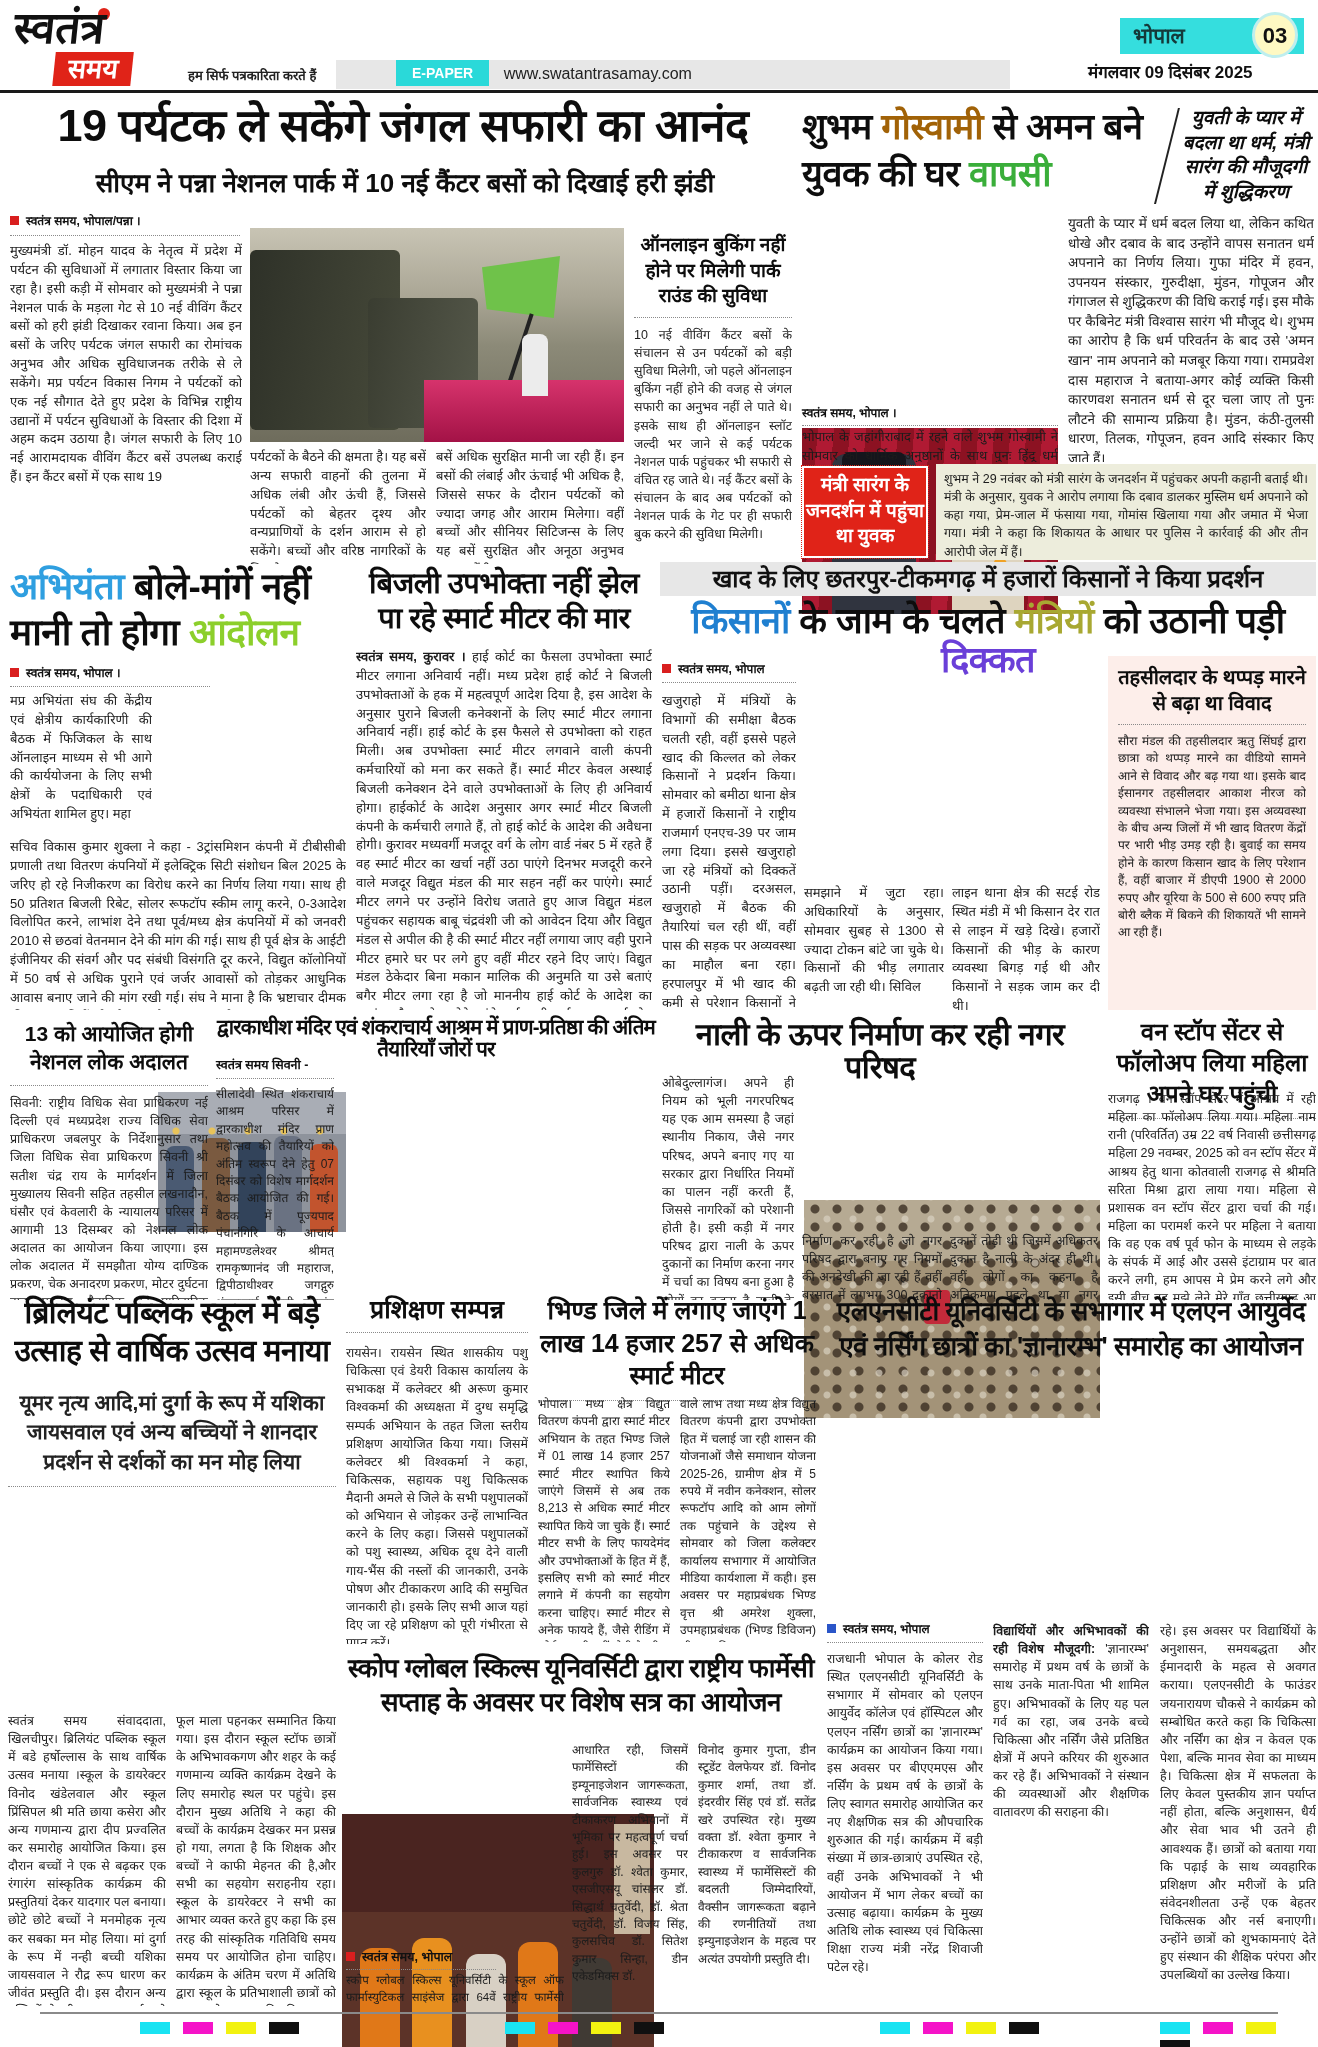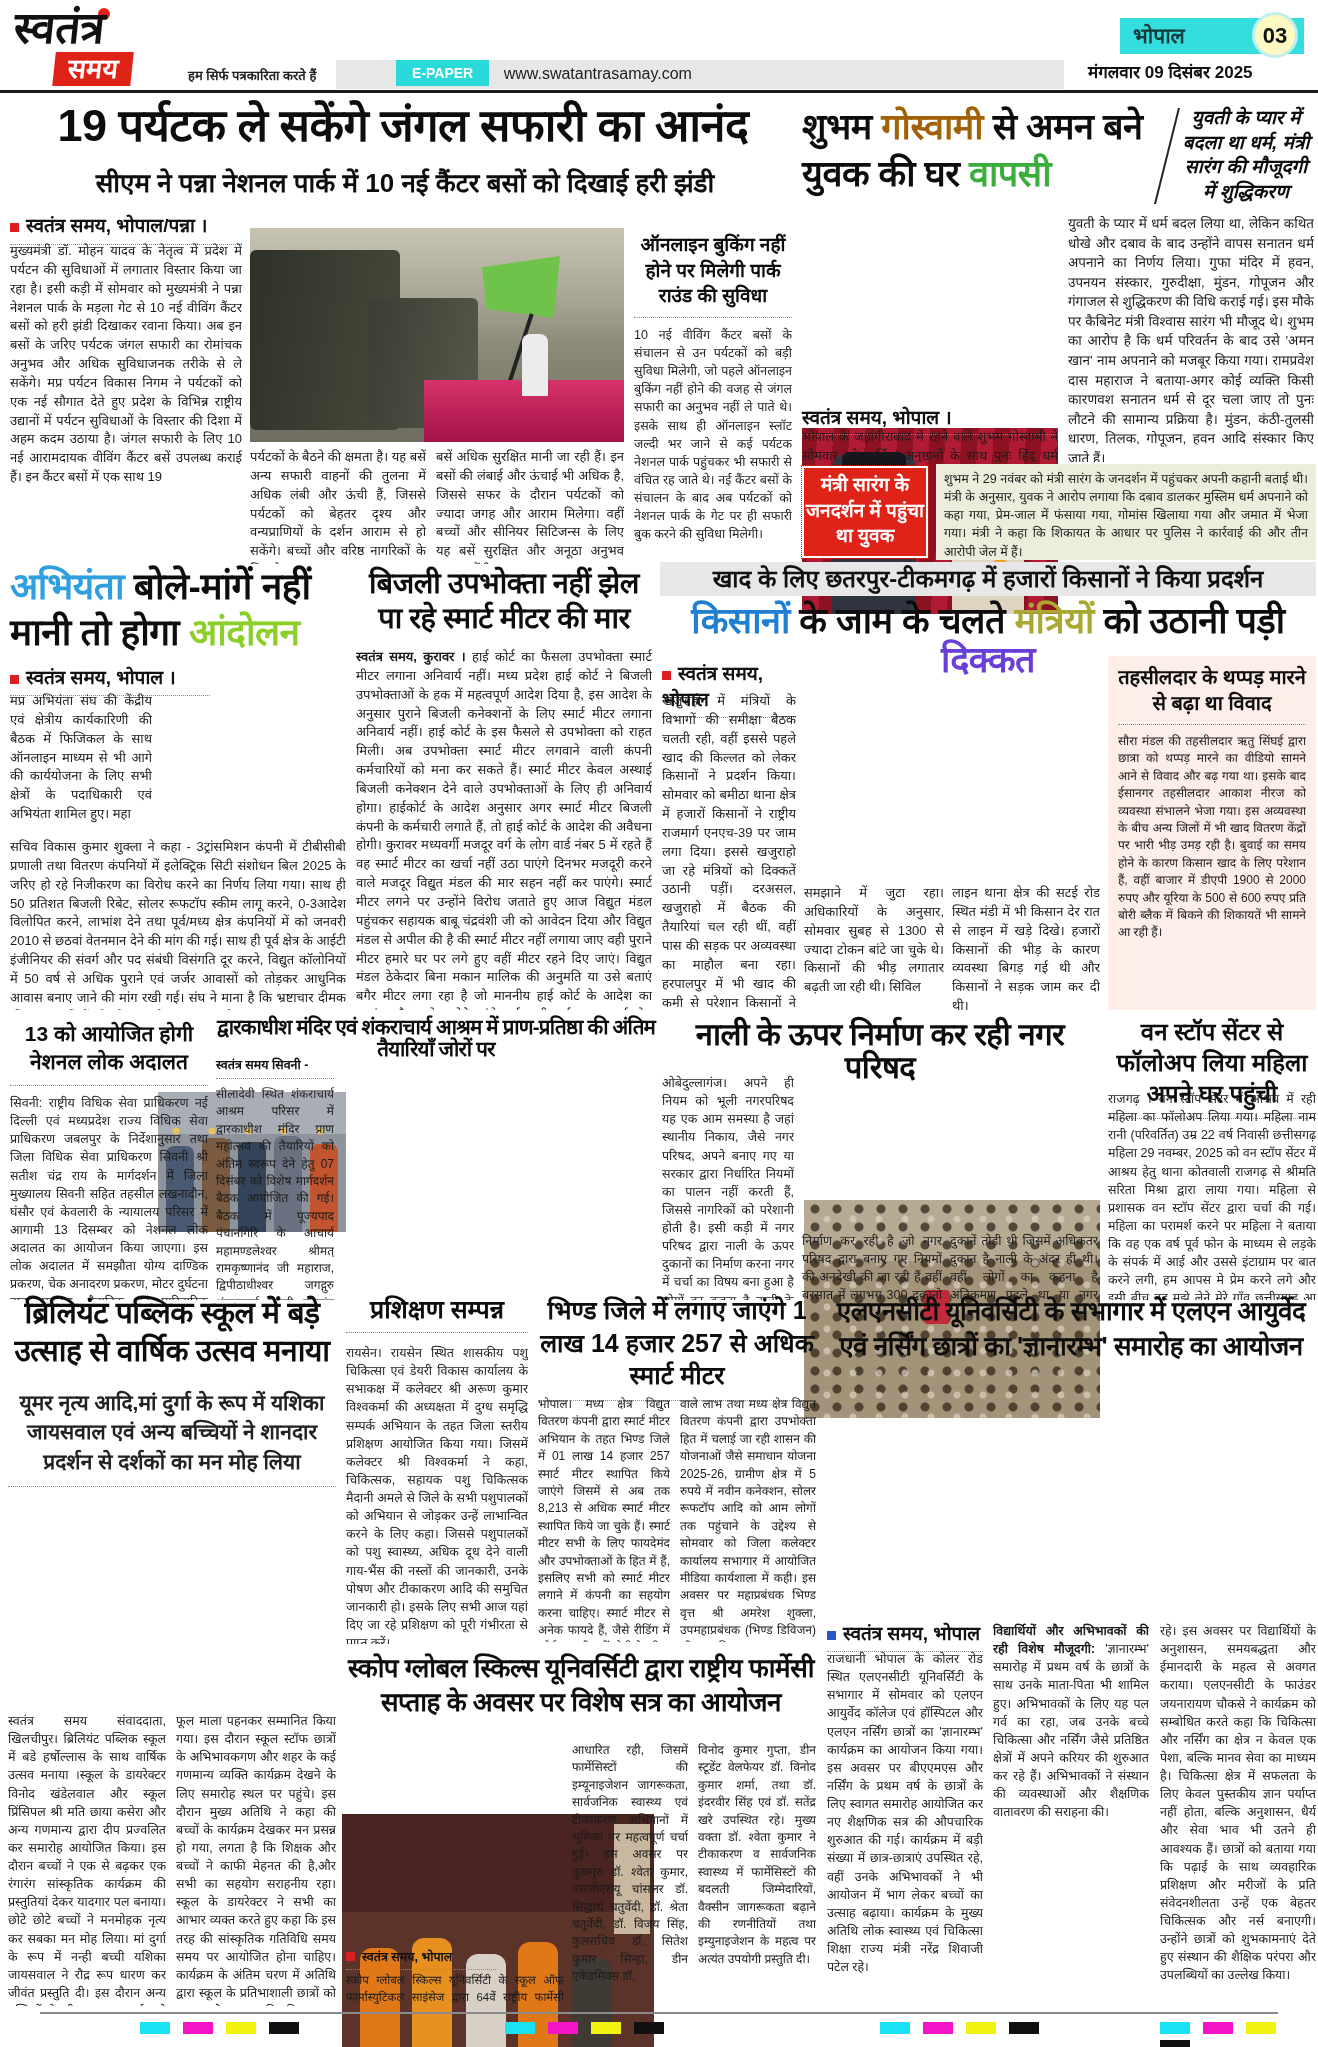--- a/index.html
+++ b/index.html
@@ -5,21 +5,21 @@
   html,body{margin:0;padding:0;background:#e9e9e9;}
   *{box-sizing:border-box;}
   #page{
     position:relative;width:1318px;height:2047px;margin:0 auto;background:#ffffff;
     font-family:"Liberation Sans", sans-serif;color:#141414;overflow:hidden;
   }
   .abs{position:absolute;}
   .hl{font-weight:bold;color:#0d0d0d;line-height:1.08;letter-spacing:-0.5px;}
   .center{text-align:center;}
   .body-text{font-size:13px;line-height:1.45;text-align:justify;overflow:hidden;color:#1c1c1c;}
-  .byline{font-size:19px;font-weight:bold;color:#111;}
+  .byline{font-size:12px;font-weight:bold;color:#111;}
   .byline .sq{display:inline-block;width:9px;height:9px;background:#d91f1f;margin-right:7px;}
   .dotted{border-bottom:1.5px dotted #8a8a8a;}
   .photo{position:relative;overflow:hidden;background:#8f8f8f;}
   .kicker-divider{width:2px;background:#222;transform:skewX(-14deg);}
   .sub-hl{font-weight:bold;color:#0d0d0d;line-height:1.2;}
   .light-strip{background:#e7e7e7;}
   .swatch{width:30px;height:12px;display:inline-block;margin-right:13px;}
   .c{background:#19e3f2;} .m{background:#f513c8;} .y{background:#f2f210;} .k{background:#101010;}
   .bgroup{position:absolute;top:2020px;}
 </style>
@@ -29,21 +29,21 @@
 <div id="page">
 
   <div class="abs" style="left:14px;top:6px;width:230px;height:84px;">
     <div style="position:absolute;left:84px;top:2px;width:12px;height:12px;border-radius:50%;background:#e02318;"></div>
     <div style="font-size:44px;font-weight:bold;color:#111;transform:skewX(-6deg);line-height:1;">स्वतंत्र</div>
     <div style="position:absolute;left:40px;top:46px;background:#e02318;color:#fff;font-size:27px;font-weight:bold;padding:1px 14px;transform:skewX(-6deg);line-height:1.2;">समय</div>
   </div>
   <div class="abs" style="left:188px;top:66px;width:170px;font-size:13px;font-weight:bold;color:#222;">हम सिर्फ पत्रकारिता करते हैं</div>
 
 
-  <div class="abs light-strip" style="left:336px;top:60px;width:728px;height:29px;">
+  <div class="abs light-strip" style="left:336px;top:60px;width:674px;height:29px;">
     <span style="display:inline-block;background:#2ad9d9;color:#fff;font-weight:bold;font-size:14px;padding:5px 16px;margin-left:60px;">E-PAPER</span>
     <span style="display:inline-block;font-size:16px;color:#222;margin-left:10px;vertical-align:middle;">www.swatantrasamay.com</span>
   </div>
 
   <div class="abs" style="left:1120px;top:18px;width:184px;height:36px;background:#35dede;">
     <span style="font-size:21px;font-weight:bold;color:#143a3a;margin-left:13px;line-height:36px;display:inline-block;">भोपाल</span>
     <span style="position:absolute;right:6px;top:-6px;width:46px;height:46px;background:#fef9c3;border:3px solid #bfeeee;border-radius:50%;text-align:center;line-height:42px;font-size:22px;font-weight:bold;color:#111;">03</span>
   </div>
   <div class="abs" style="left:1088px;top:60px;width:222px;font-size:17px;font-weight:bold;color:#111;">मंगलवार 09 दिसंबर 2025</div>
 

